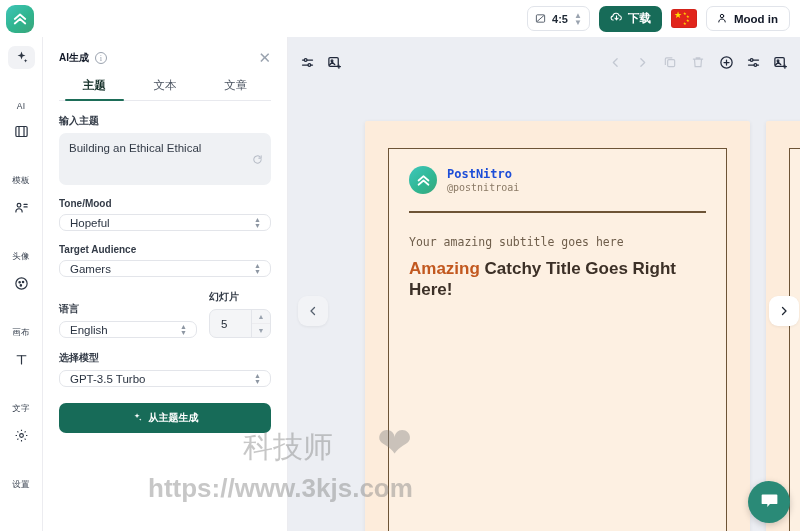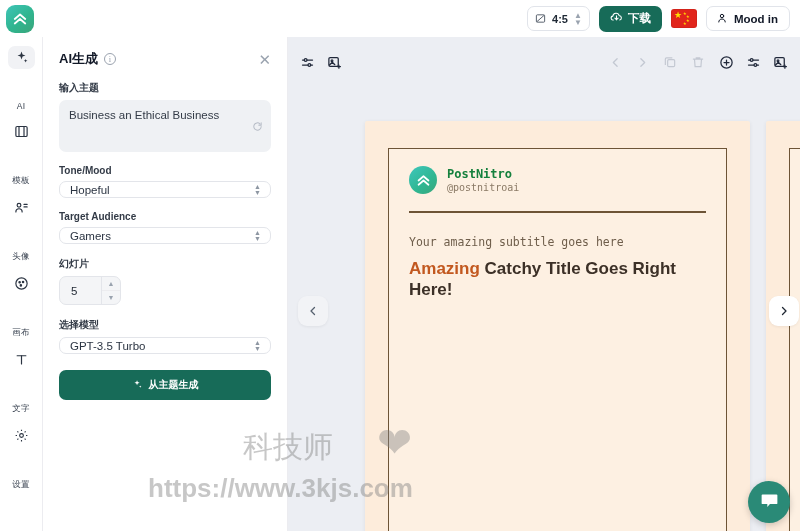--- a/index.html
+++ b/index.html
@@ -77,21 +77,21 @@
   .rail-item.active .rail-ico { background: #f1f2f5; }
   .rail-lbl { font-size: 8.5px; color: #3b4452; margin-top: 2px; letter-spacing: .2px; }
 
   
   .panel {
     position: absolute; top: 37px; left: 43px; width: 245px; height: 494px;
     background: #ffffff; border-right: 1px solid #ececf0;
     padding: 13px 16px 0 16px; z-index: 14; overflow: hidden;
   }
   .panel-head { display: flex; align-items: center; gap: 6px; }
-  .panel-title { font-size: 13px; font-weight: 700; color: #111827; }
+  .panel-title { font-size: 10px; font-weight: 700; color: #111827; }
   .info-dot {
     width: 12px; height: 12px; border-radius: 50%; border: 1px solid #9ba3af;
     color: #9ba3af; font-size: 8.5px; line-height: 10px; text-align: center;
     font-family: "Liberation Serif", serif; cursor: pointer;
   }
   .panel-close { margin-left: auto; color: #9aa3af; font-size: 15px; line-height: 1; cursor: pointer; }
   .tabs {
     display: flex; margin-top: 13px; border-bottom: 1px solid #e8e9ee;
   }
   .tab {
@@ -177,21 +177,21 @@
     padding: 17px 20px 0 20px;
     background: #fdf0e2;
     position: relative;
   }
   .sl-head { display: flex; align-items: center; gap: 10px; }
   .sl-avatar {
     width: 28px; height: 28px; border-radius: 50%;
     background: linear-gradient(140deg, #3fc7bd 0%, #2fb691 60%, #3aa67b 100%);
     display: flex; align-items: center; justify-content: center; flex: 0 0 auto;
   }
-  .sl-name { font-family: "DejaVu Sans Mono", monospace; font-size: 12px; color: #15803d; font-weight: 700; }
+  .sl-name { font-family: "DejaVu Sans Mono", monospace; font-size: 12px; color: #1d4ed8; font-weight: 700; }
   .sl-handle { font-family: "DejaVu Sans Mono", monospace; font-size: 10px; color: #8a7965; margin-top: 1px; }
   .sl-rule { height: 1.5px; background: #6d5436; margin: 17px 0 0 0; }
   .sl-subtitle {
     font-family: "DejaVu Sans Mono", monospace; font-size: 11.5px;
     color: #6f5e4b; margin-top: 22px;
   }
   .sl-title {
     font-size: 17px; font-weight: 700; color: #3c3027; line-height: 1.28; margin-top: 9px;
   }
   .sl-title .hl { color: #c2581f; }
@@ -358,25 +358,36 @@
     </div>
   </div>
 
   <div class="panel">
     <div class="panel-head">
       <span class="panel-title">AI生成</span>
       <span class="info-dot">i</span>
       <span class="panel-close">✕</span>
     </div>
 
+    <div class="tabs">
+      <div class="tab active">
+        <span>主题</span>
+      </div>
+      <div class="tab">
+        <span>文本</span>
+      </div>
+      <div class="tab">
+        <span>文章</span>
+      </div>
+    </div>
 
     <div class="field">
       <div class="field-label">输入主题</div>
       <div class="topic-box">
-        <span>Business an Ethical Business</span>
+        <span>Building an Ethical Ethical</span>
         <span class="topic-refresh">
           <svg width="11" height="11" viewBox="0 0 24 24" fill="none" stroke="currentColor" stroke-width="2.2" stroke-linecap="round">
             <path d="M20 12a8 8 0 1 1-2.6-5.9"></path>
             <polyline points="20 4 20 9 15 9"></polyline>
           </svg>
         </span>
       </div>
     </div>
 
     <div class="field">
@@ -389,20 +400,27 @@
 
     <div class="field">
       <div class="field-label">Target Audience</div>
       <div class="select">
         <span>Gamers</span>
         <span class="caret">▲<br>▼</span>
       </div>
     </div>
 
     <div class="row2">
+      <div class="col-lang">
+        <div class="field-label">语言</div>
+        <div class="select">
+          <span>English</span>
+          <span class="caret">▲<br>▼</span>
+        </div>
+      </div>
       <div class="col-slides">
         <div class="field-label">幻灯片</div>
         <div class="stepper">
           <span>5</span>
           <span class="sp-btns">
             <span class="sp-btn">▲</span>
             <span class="sp-btn">▼</span>
           </span>
         </div>
       </div>

